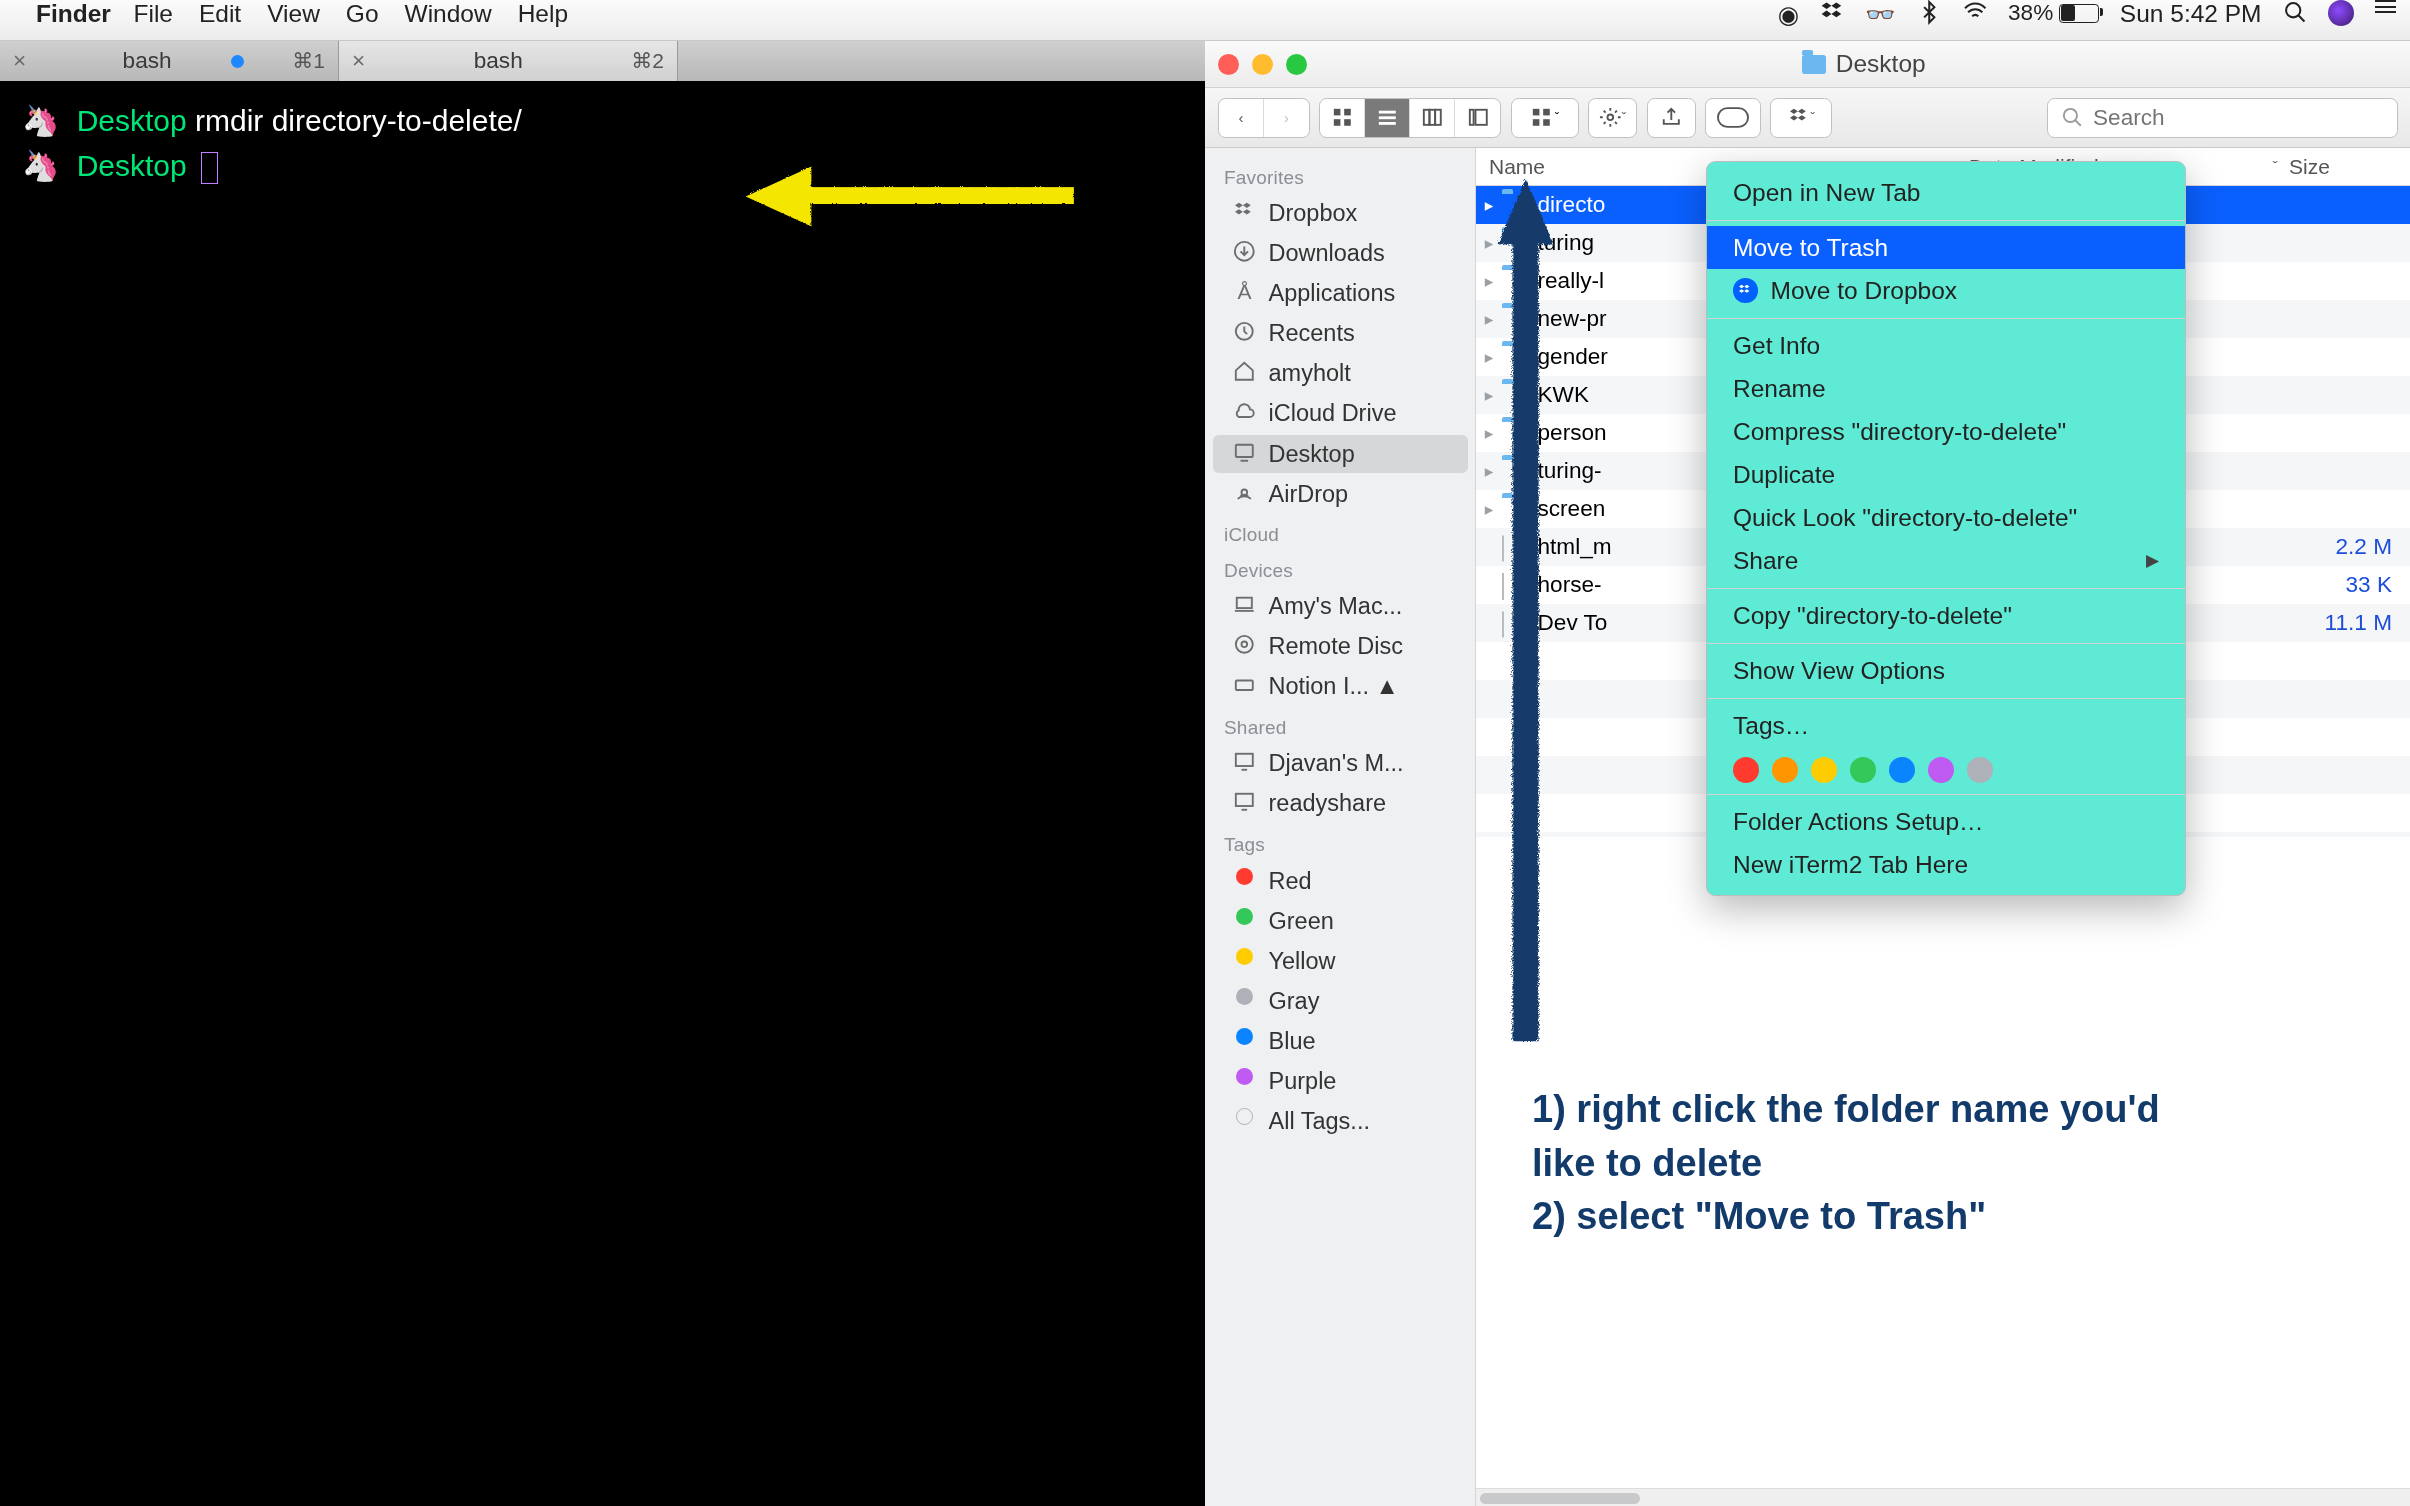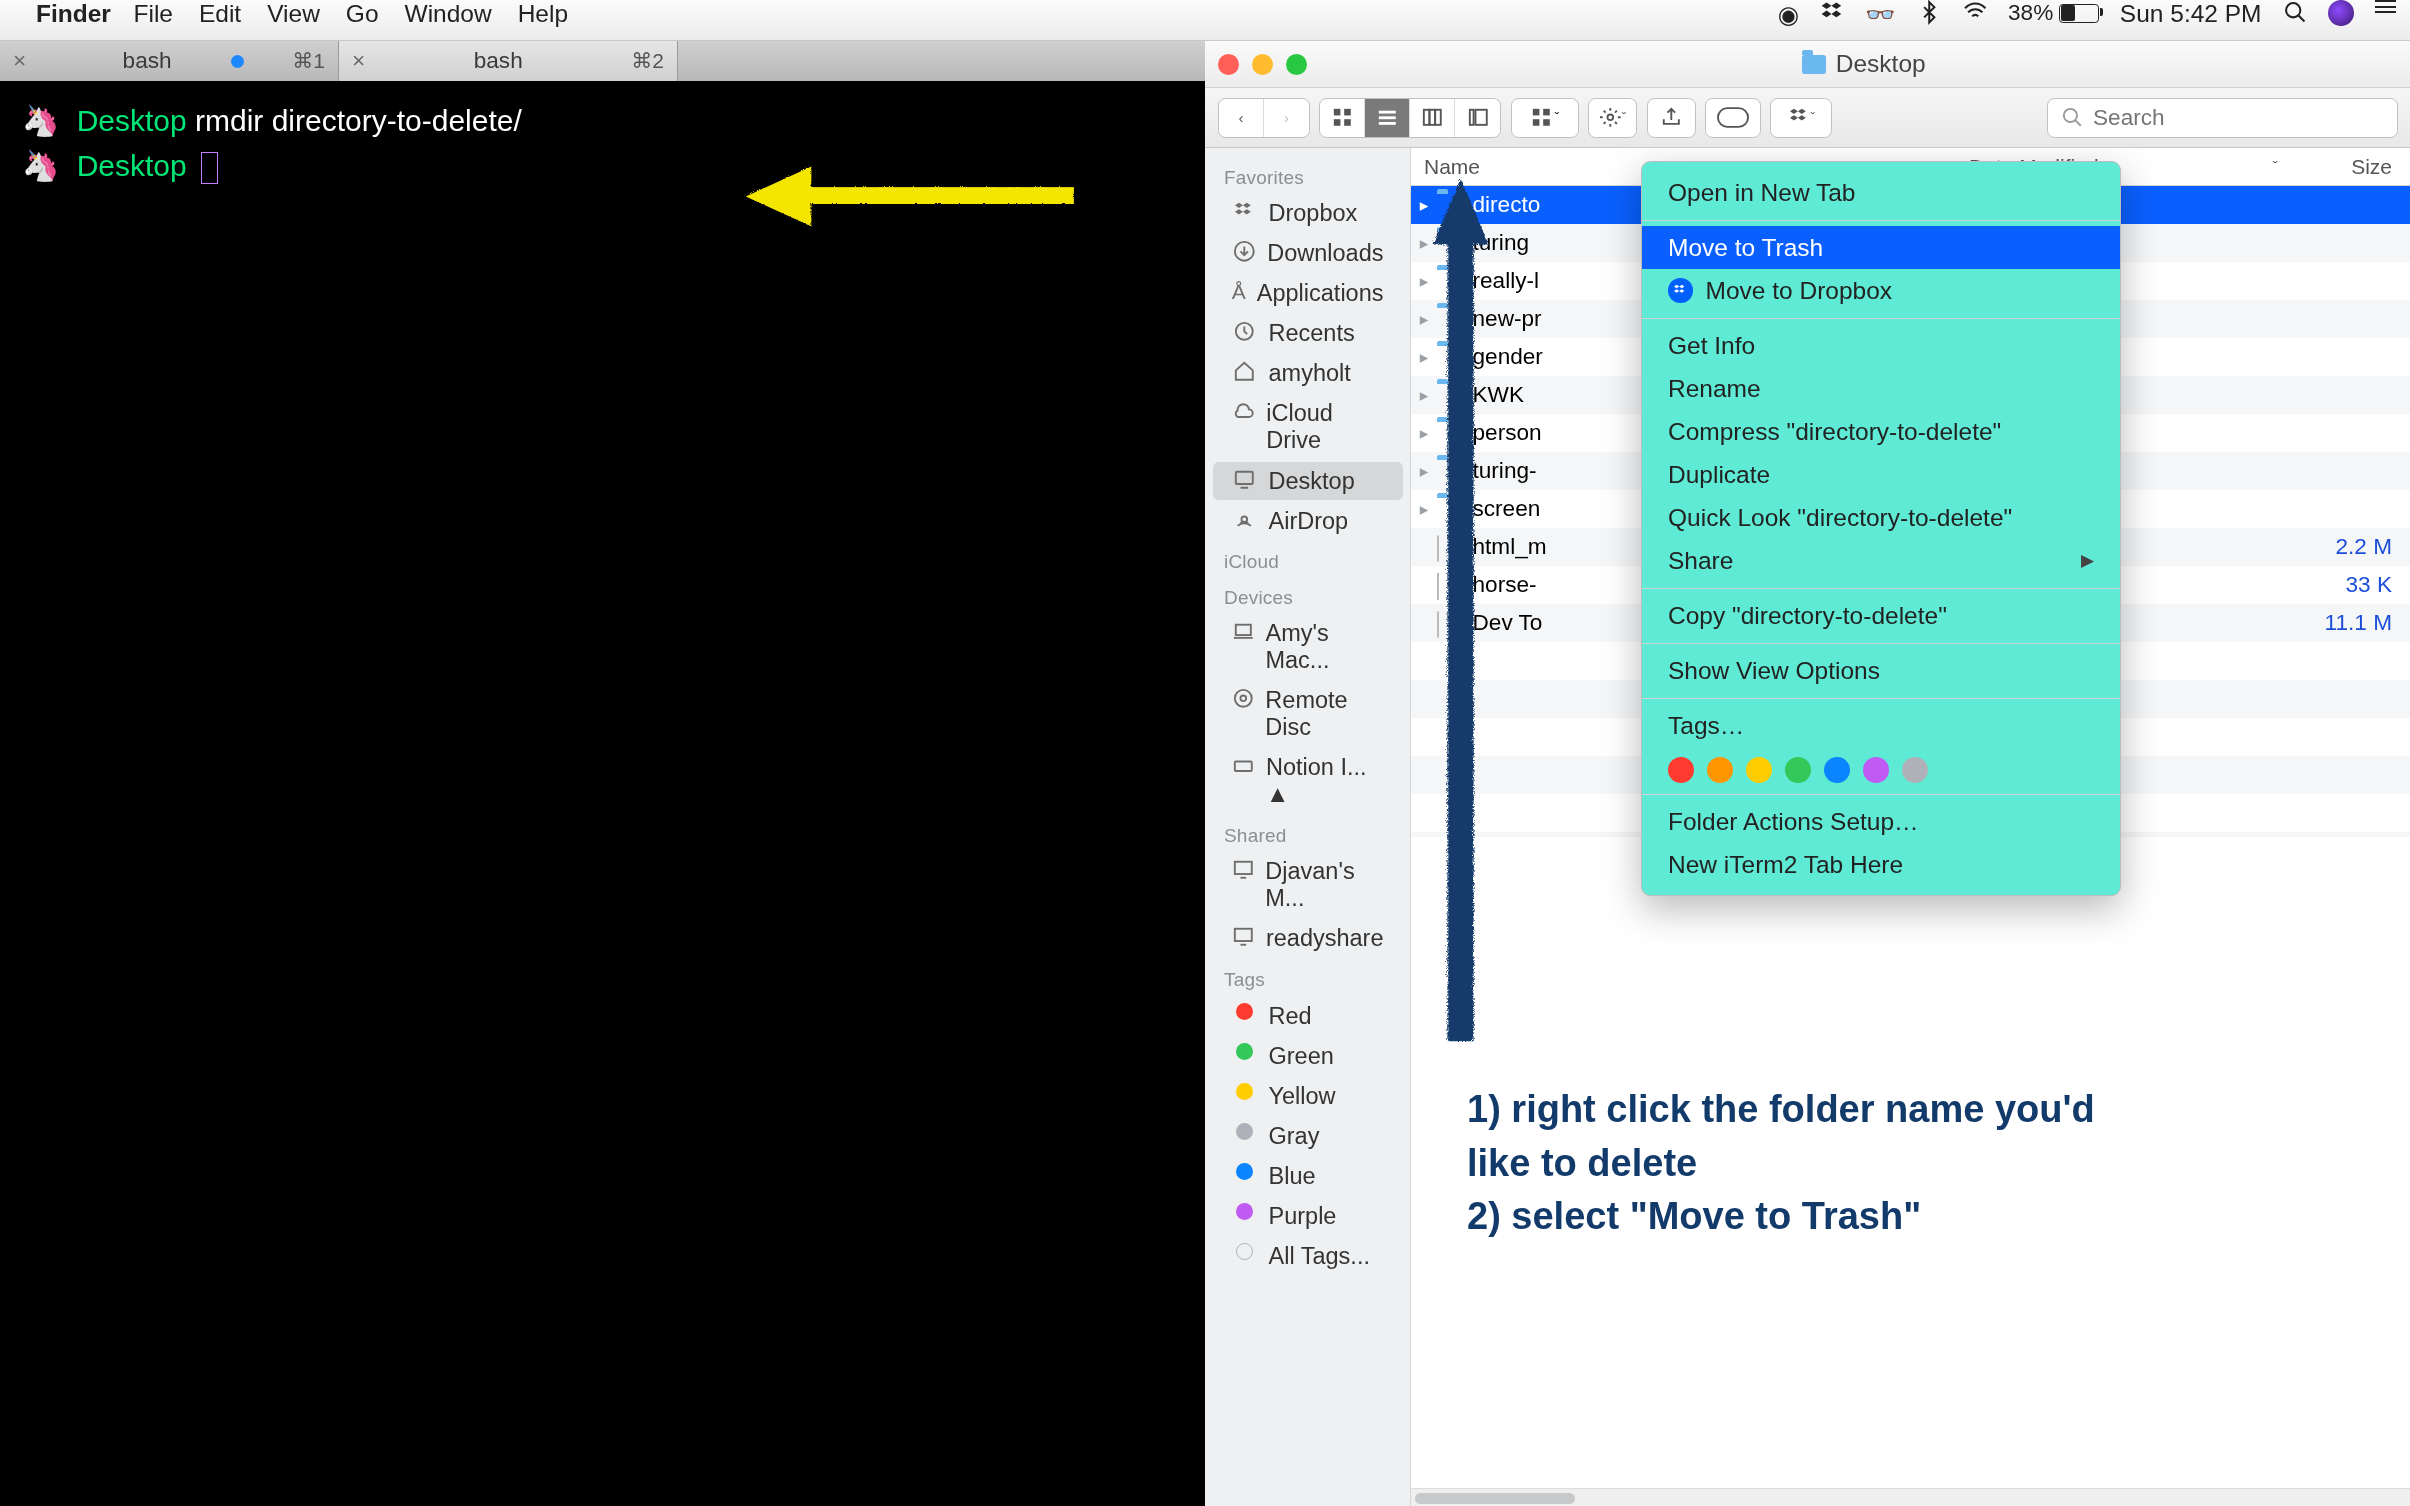--- a/index.html
+++ b/index.html
@@ -58,32 +58,32 @@
 .tb-btn { width:45px; height:100%; display:flex; align-items:center; justify-content:center; color:#555; border-right:0.9px solid #dcdcdc; }
 .tb-btn:last-child{border-right:none;}
 .tb-btn.active{ background:#7a7a7a; color:#fff; }
 .tb-btn.disabled{ color:#c2c2c2; }
 .tb-single { border:0.9px solid #c0c0c0; border-radius:7.5px; background:#fff; width:49px; height:40px; display:flex;align-items:center;justify-content:center; color:#555;}
 .finder-search { flex:0 0 245px; height:40px; border:0.9px solid #c0c0c0; border-radius:7.5px; background:#fff; display:flex; align-items:center; padding:0 13px; color:#999; font-size:22.6px; gap:9.4px; margin-left:auto;}
 .finder-search input { border:none; outline:none; font-size:22.6px; flex:1; background:transparent; }
 
 
 .finder-body { flex:1; display:flex; overflow:hidden; }
-.sidebar { width:206px; background:#eef0f2; border-right:0.9px solid #d6d6d6; padding:9.4px 0; overflow-y:auto; font-size:23.5px; color:#333; }
+.sidebar { width:271px; background:#eef0f2; border-right:0.9px solid #d6d6d6; padding:9.4px 0; overflow-y:auto; font-size:23.5px; color:#333; }
 .sb-header { font-size:19px; color:#8a8f95; padding:9.4px 19px 3.8px; text-transform:none; letter-spacing:0.2px; }
 .sb-item { display:flex; align-items:flex-start; gap:11px; padding:5.6px 19px; border-radius:5.6px; margin:1.9px 7.5px; }
 .sb-item.selected { background:#d5d7d9; }
 .sb-item .sb-icon{ width:26px; display:inline-flex; justify-content:center; color:#6e6e6e;}
 .sb-tag-dot{ width:17px; height:17px; border-radius:50%; display:inline-block; }
 
 .content { flex:1; display:flex; flex-direction:column; position:relative; }
 .col-header { height:38px; background:#fff; border-bottom:0.9px solid #d8d8d8; display:flex; align-items:center; font-size:21px; color:#555; }
 .col-header .col-name{ flex:1; padding-left:13px;}
 .col-header .col-date{ width:320px; display:flex; align-items:center; justify-content:space-between; padding-right:11.3px;}
-.col-header .col-size{ width:122px; text-align:right; padding-right:19px;}
+.col-header .col-size{ width:122px; text-align:left; padding-right:19px;}
 .col-header .sort-caret{ font-size:15px;}
 .file-list { flex:1; overflow:auto; font-size:22.6px; }
 .row { height:38px; display:flex; align-items:center; }
 .row:nth-child(even){ background:#f4f6f8; }
 .row.selected { background:#0a60ff !important; color:#fff; }
 .row .disclosure{ width:26px; text-align:center; color:#9aa0a6; font-size:17px;}
 .row.selected .disclosure{color:#fff;}
 .row .icon{ width:28px; height:22.6px; position:relative; margin-right:7.5px;}
 .row .folder{ width:28px;height:21px;background:#6bb7f0;border-radius:2.8px;position:relative;}
 .row .folder::before{content:"";position:absolute;top:-4.7px;left:0;width:11.3px;height:4.7px;background:#6bb7f0;border-radius:1.9px 1.9px 0 0;}

